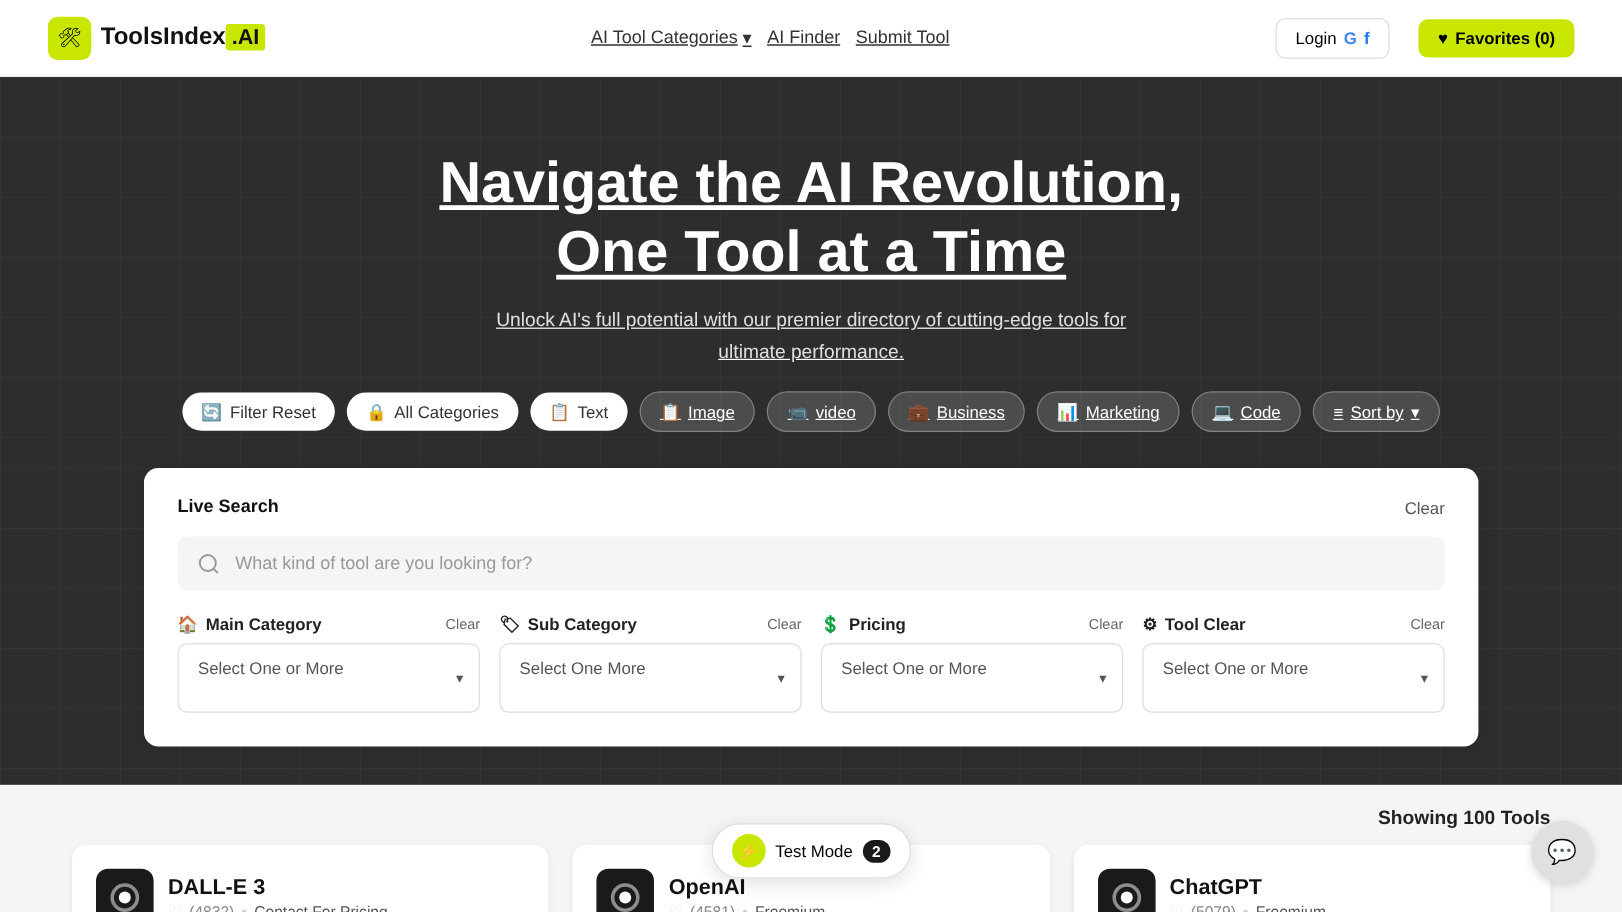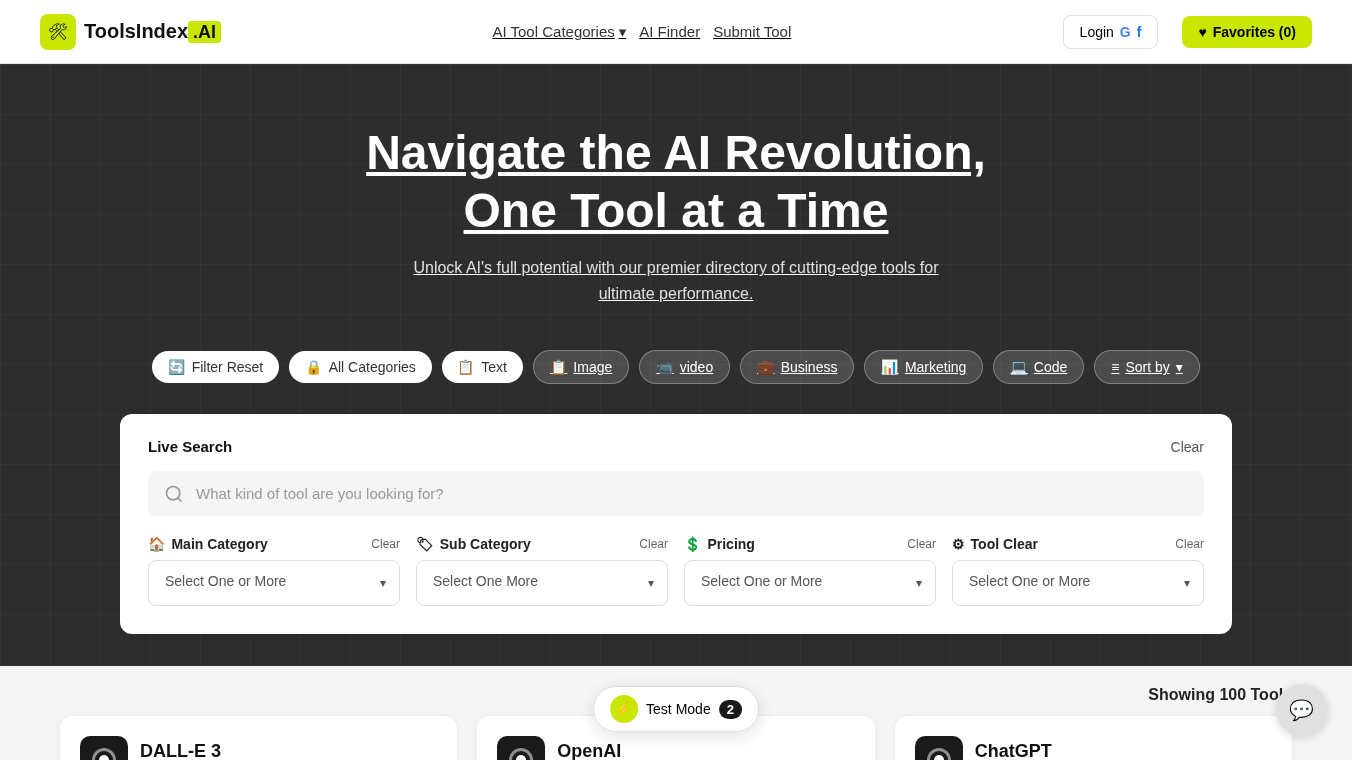--- a/index.html
+++ b/index.html
@@ -25,21 +25,21 @@
     .hero {
       background: linear-gradient(rgba(30,30,30,0.75), rgba(30,30,30,0.75)),
         repeating-linear-gradient(0deg, transparent, transparent 40px, rgba(100,100,100,0.15) 40px, rgba(100,100,100,0.15) 41px),
         repeating-linear-gradient(90deg, transparent, transparent 40px, rgba(100,100,100,0.15) 40px, rgba(100,100,100,0.15) 41px);
       background-color: #2a2a2a;
       padding: 60px 40px 40px;
       text-align: center;
       color: #fff;
     }
     .hero h1 { font-size: 48px; font-weight: 700; line-height: 1.2; margin-bottom: 16px; }
-    .hero p { font-size: 16px; color: rgba(255,255,255,0.85); max-width: 560px; margin: 0 auto 44px; line-height: 1.6; }
+    .hero p { font-size: 16px; color: rgba(255,255,255,0.85); max-width: 560px; margin: 0 auto 20px; line-height: 1.6; }
 
     
     .filter-pills { display: flex; align-items: center; gap: 10px; flex-wrap: wrap; justify-content: center; margin-bottom: 0; }
     .pill {
       display: flex; align-items: center; gap: 6px;
       padding: 8px 16px; border-radius: 24px; font-size: 14px; font-weight: 500;
       cursor: pointer; border: none; white-space: nowrap;
     }
     .pill-reset { background: #fff; color: #333; }
     .pill-active { background: #fff; color: #333; }
@@ -65,21 +65,21 @@
     .search-input::placeholder { color: #999; }
 
     
     .filter-row { display: grid; grid-template-columns: 1fr 1fr 1fr 1fr; gap: 16px; }
     .filter-group { display:flex; flex-direction:column; gap:8px; }
     .filter-label { display:flex; align-items:center; justify-content:space-between; }
     .filter-label-left { display:flex; align-items:center; gap:6px; font-size: 14px; font-weight: 600; color: #222; }
     .filter-clear { font-size: 12px; color: #666; cursor: pointer; }
     .select-wrap { position:relative; }
     .select-wrap select {
-      width:100%; padding: 12px 40px 16px 16px; border: 1.5px solid #ddd; border-radius: 8px;
+      width:100%; padding: 12px 40px 28px 16px; border: 1.5px solid #ddd; border-radius: 8px;
       font-size: 14px; color: #555; background: #fff; cursor: pointer; appearance: none; outline:none;
     }
     .select-chevron { position:absolute; right:14px; top:50%; transform:translateY(-50%); pointer-events:none; color:#555; font-size:12px; }
 
     
     .results-header { padding: 20px 60px 12px; display:flex; justify-content:flex-end; }
     .results-count { font-size: 16px; font-weight: 600; color: #222; }
 
     
     .cards-grid { display: grid; grid-template-columns: 1fr 1fr 1fr; gap: 20px; padding: 0 60px 40px; }

